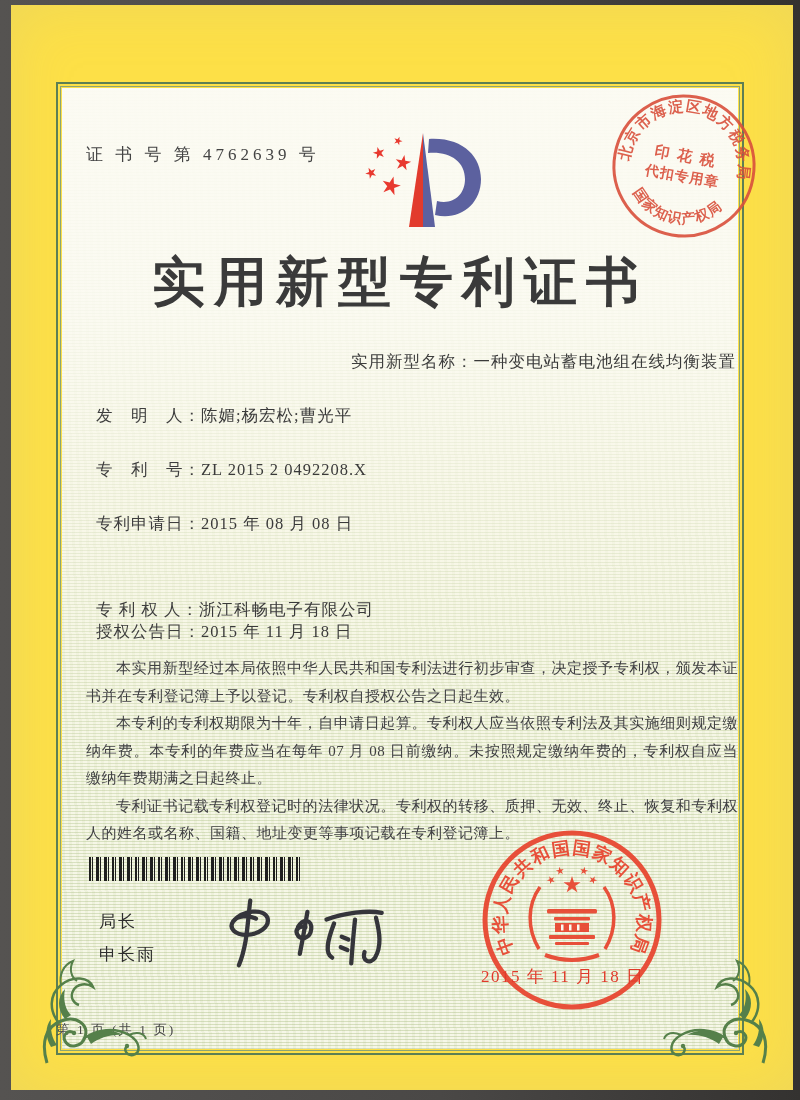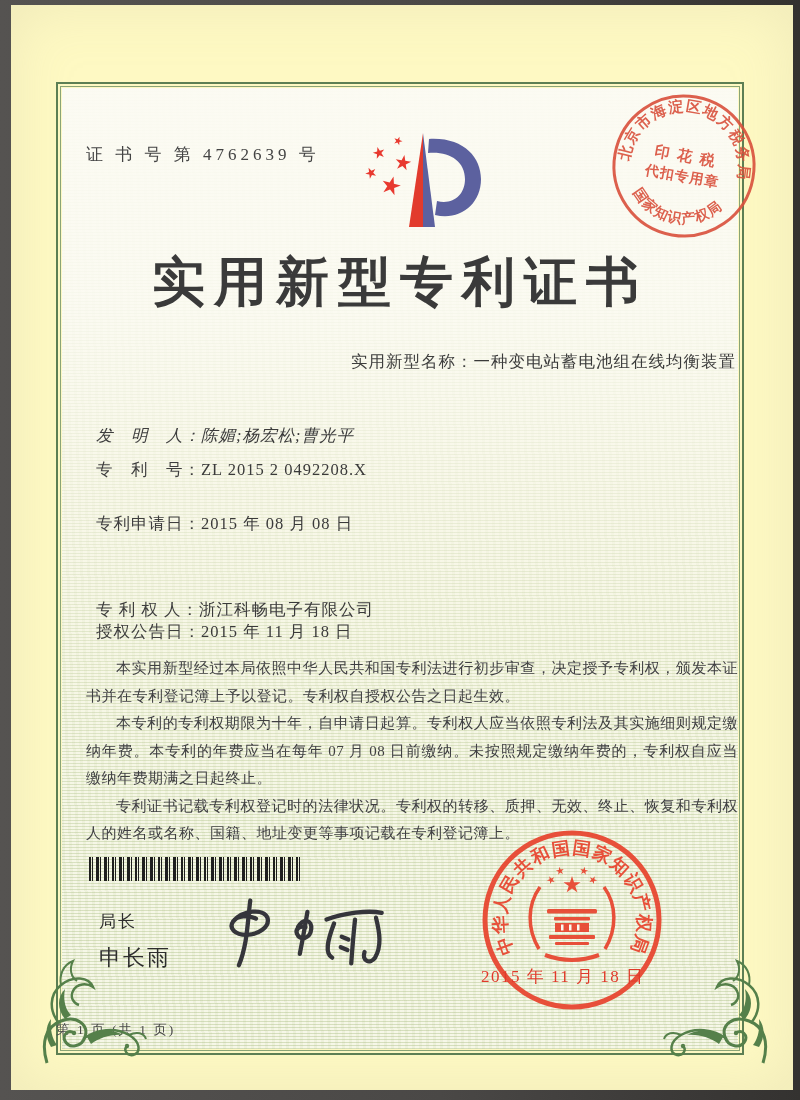--- a/index.html
+++ b/index.html
@@ -3,21 +3,21 @@
 <meta charset="utf-8">
 <style>
   html,body{margin:0;padding:0;}
   body{
     width:800px;height:1100px;position:relative;overflow:hidden;
     background:linear-gradient(90deg,#555351 0,#4a4846 55%,#343230 100%);
     font-family:"Liberation Serif","DejaVu Serif",serif;
   }
   #paper{
     position:absolute;left:11px;top:5px;right:7px;bottom:10px;
-    background:#fef9c3;
+    background:#fde047;
     box-shadow:inset 0 0 60px rgba(185,180,150,.22);
   }
   
   #frame{
     position:absolute;left:45px;top:77px;width:688px;height:973px;
     border:2.5px solid #5d7f54;box-sizing:border-box;
   }
   #frame::before{
     content:"";position:absolute;inset:2px;border:1px solid #8aa476;
   }
@@ -39,38 +39,38 @@
   #cert-number{left:75px;top:138px;font-size:17px;letter-spacing:4px;color:#434343;}
   #logo{position:absolute;left:330px;top:120px;width:150px;height:110px;}
   #tax-stamp{position:absolute;left:598px;top:86px;width:150px;height:150px;transform:rotate(10deg);opacity:.9;}
   #title{
     left:45px;top:242px;width:688px;text-align:center;
     font-size:53px;font-weight:bold;letter-spacing:9px;color:#3a3a3a;
   }
   .field-row{position:absolute;left:85px;width:640px;font-size:16.5px;color:#3e3e3e;letter-spacing:1px;white-space:nowrap;}
   .field-row .lbl{color:#3e3e3e;}
   .field-row .val{color:#3a3a3a;}
-  #fr0{top:346px;text-align:right;} #fr1{top:420px;font-style:italic;} #fr2{top:454px;} #fr3{top:508px;} #fr4{top:562px;margin-top:32px;} #fr5{top:616px;}
+  #fr0{top:346px;text-align:right;} #fr1{top:400px;} #fr2{top:454px;} #fr3{top:508px;} #fr4{top:562px;margin-top:32px;} #fr5{top:616px;}
   #paragraphs{position:absolute;left:75px;top:650px;width:652px;}
   #paragraphs p{
     margin:0;font-size:15px;line-height:27.5px;color:#3f3f42;
     text-align:justify;text-indent:2em;letter-spacing:.5px;
   }
   #barcode{
     position:absolute;left:78px;top:852px;width:214px;height:24px;
     background:repeating-linear-gradient(90deg,
       #1f1f1f 0 2px,transparent 2px 3px,
       #1f1f1f 3px 4px,transparent 4px 7px,
       #1f1f1f 7px 10px,transparent 10px 11px,
       #1f1f1f 11px 12px,transparent 12px 15px,
       #1f1f1f 15px 18px,transparent 18px 19px,
       #1f1f1f 19px 20px,transparent 20px 23px);
   }
   #signer-title{left:88px;top:905px;font-size:17px;color:#2e2e2e;font-family:"Liberation Sans","DejaVu Sans",sans-serif;letter-spacing:2px;}
-  #signer-name{left:88px;top:938px;font-size:22px;color:#2e2e2e;font-family:"Liberation Sans","DejaVu Sans",sans-serif;letter-spacing:2px;}
+  #signer-name{left:88px;top:938px;font-size:17px;color:#2e2e2e;font-family:"Liberation Sans","DejaVu Sans",sans-serif;letter-spacing:2px;}
   #signature{position:absolute;left:205px;top:882px;width:200px;height:88px;}
   #office-seal{position:absolute;left:466px;top:820px;width:190px;height:190px;opacity:.93;}
   #seal-date{left:470px;top:960px;font-size:17px;color:#e03a2a;letter-spacing:1.5px;z-index:3;}
   #page-footer{left:45px;top:1016px;width:688px;text-align:left;font-size:13.5px;color:#4a4a4a;letter-spacing:2px;}
   .ornament{position:absolute;width:110px;height:115px;}
   #orn-bl{left:26px;top:946px;}
   #orn-br{left:652px;top:946px;transform:scaleX(-1);}
 </style>
 </head>
 <body>

